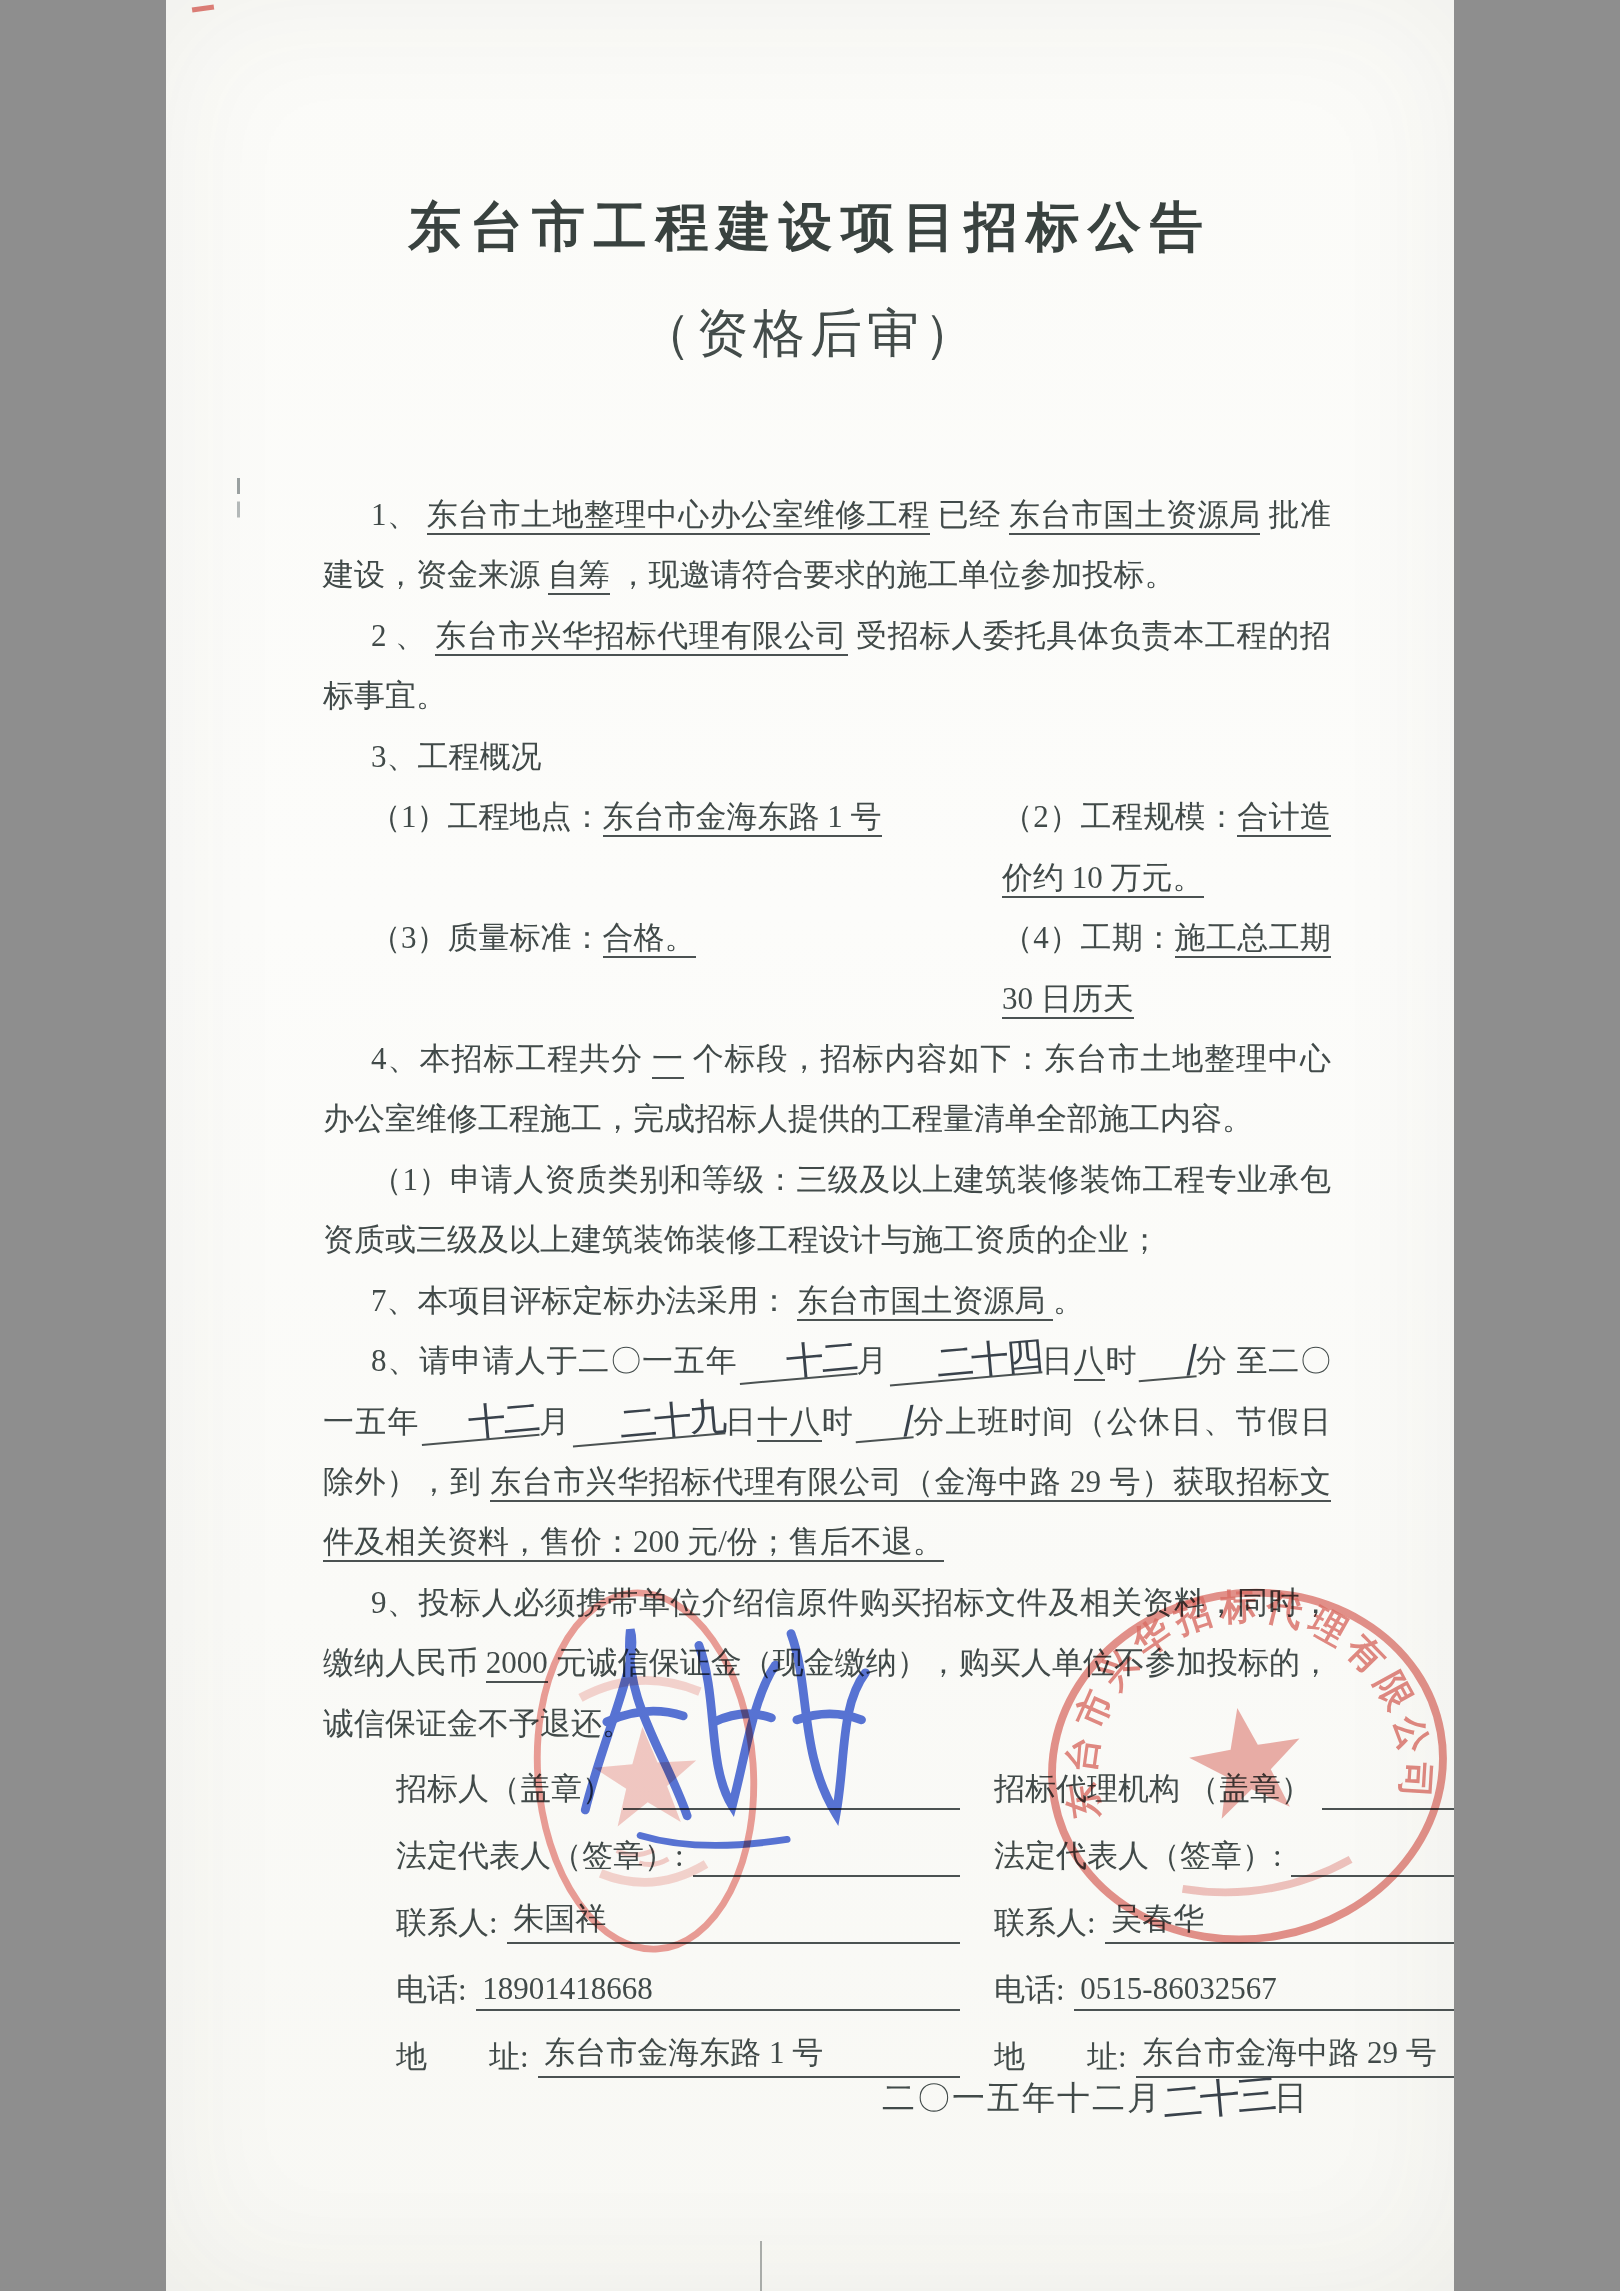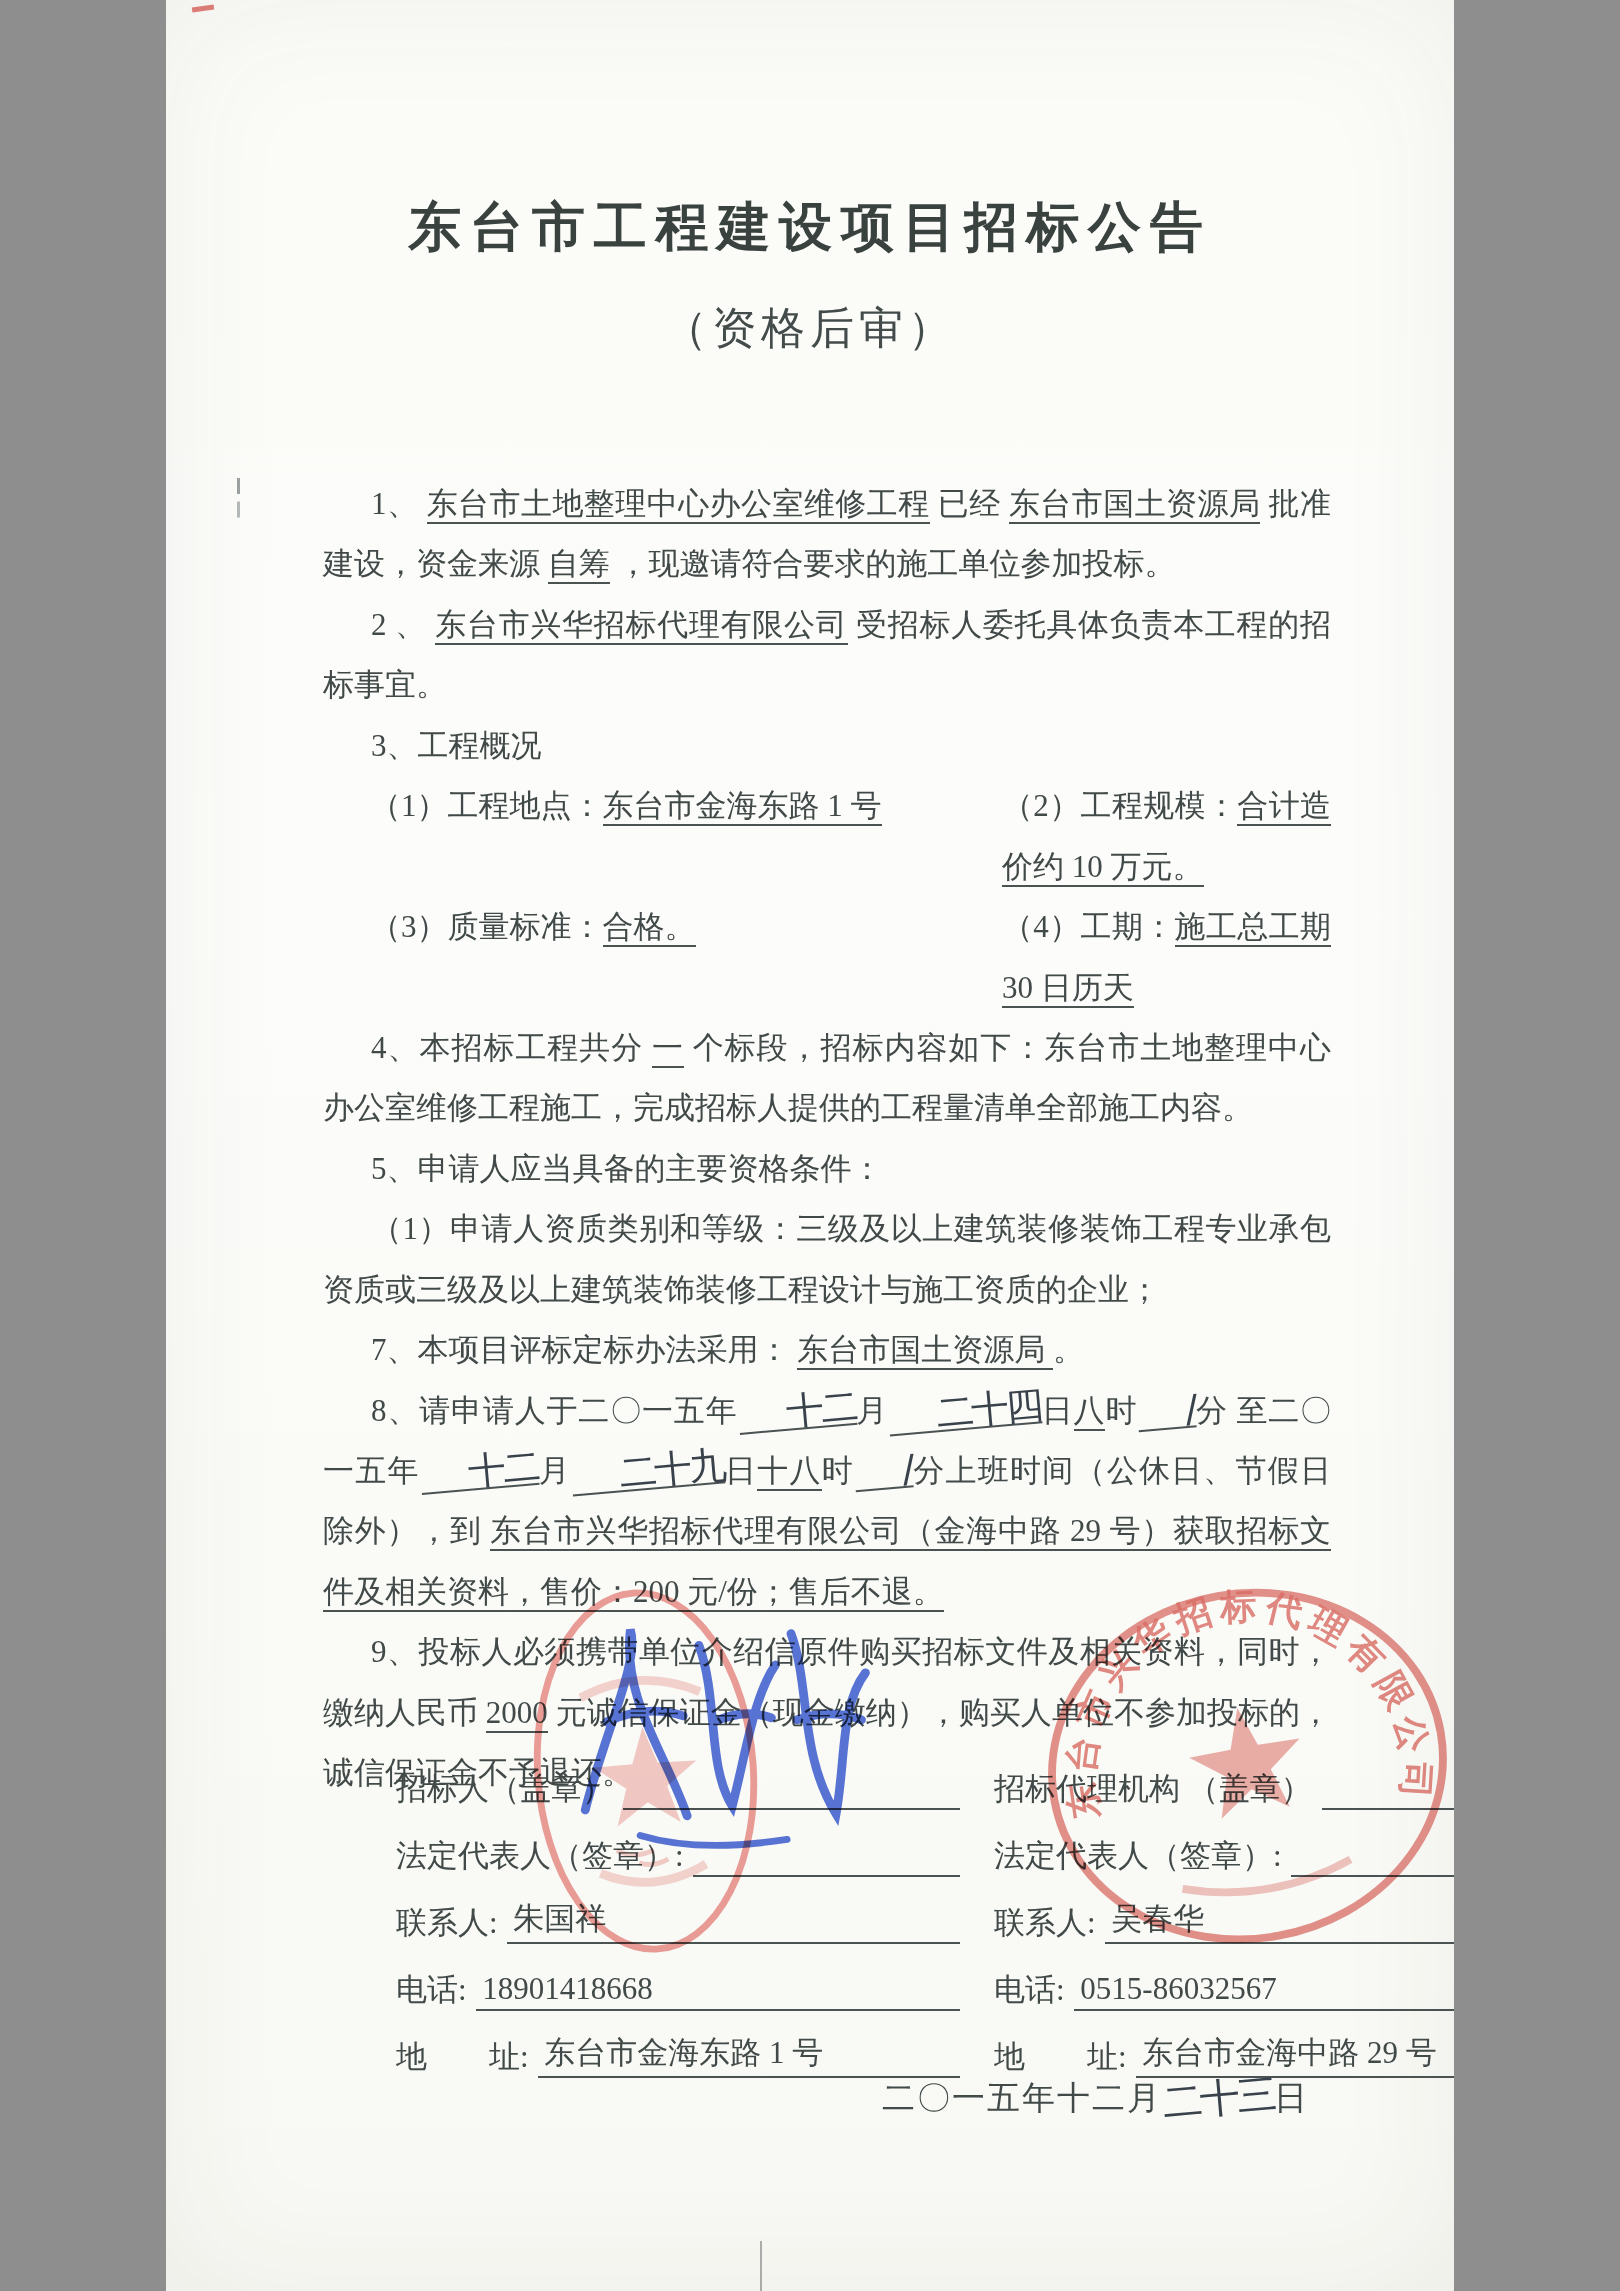--- a/index.html
+++ b/index.html
@@ -7,21 +7,21 @@
     position:relative; width:1288px; height:2292px; margin:0 auto;
     background:linear-gradient(180deg,#fbfbf8 0%, #fcfcfa 40%, #f8f8f4 100%);
     box-shadow: inset 0 0 137px rgba(60,60,55,0.06);
     font-family:"Liberation Serif","DejaVu Serif",serif;
     color:#3e4646; overflow:hidden;
   }
   .title {
     text-align:center; padding-top:192px; font-size:53px; font-weight:bold;
     letter-spacing:8.8px; color:#39423f;
   }
-  .subtitle { text-align:center; margin-top:35px; font-size:44px; letter-spacing:4.9px; color:#434c4a; }
+  .subtitle { text-align:center; margin-top:35px; font-size:52px; letter-spacing:4.9px; color:#434c4a; }
   .content {
     margin:116px 123px 0 157px; font-size:31px; line-height:1.95;
     text-align:justify; color:#414a49;
   }
   .para { margin:0; text-indent:1.55em; }
   .ov-row { display:flex; margin:0; }
   .ov-left { width:679px; padding-left:47px; box-sizing:border-box; }
   .ov-right { flex:1; }
   .u { border-bottom:2.5px solid #4b5252; padding-bottom:1px; }
   .hw {
@@ -65,21 +65,20 @@
     <div class="ov-row">
       <div class="ov-left"><span>（1）工程地点：</span><span class="u">东台市金海东路 1 号</span></div>
       <div class="ov-right"><span>（2）工程规模：</span><span class="u">合计造价约 10 万元。 </span></div>
     </div>
     <div class="ov-row">
       <div class="ov-left"><span>（3）质量标准：</span><span class="u">合格。 </span></div>
       <div class="ov-right"><span>（4）工期：</span><span class="u">施工总工期 30 日历天</span></div>
     </div>
 
     <p class="para"><span>4、本招标工程共分 </span><span class="u">一</span><span> 个标段，招标内容如下：东台市土地整理中心办公室维修工程施工，完成招标人提供的工程量清单全部施工内容。</span></p>
-    <p class="para"><span>5、申请人应当具备的主要资格条件：</span></p>
     <p class="para"><span>（1）申请人资质类别和等级：三级及以上建筑装修装饰工程专业承包资质或三级及以上建筑装饰装修工程设计与施工资质的企业；</span></p>
     <p class="para"><span>7、本项目评标定标办法采用： </span><span class="u"> 东台市国土资源局 </span><span> 。</span></p>
     <p class="para"><span>8、请申请人于二〇一五年</span><span class="hw u">十二</span><span>月</span><span class="hw u">二十四</span><span>日</span><span class="u">八</span><span>时</span><span class="hw u"> / </span><span>分 至二〇一五年</span><span class="hw u">十二</span><span>月</span><span class="hw u">二十九</span><span>日</span><span class="u">十八</span><span>时</span><span class="hw u"> / </span><span>分上班时间（公休日、节假日除外），到 </span><span class="u">东台市兴华招标代理有限公司（金海中路 29 号）获取招标文件及相关资料，售价：200 元/份；售后不退。 </span></p>
     <p class="para"><span>9、投标人必须携带单位介绍信原件购买招标文件及相关资料，同时，缴纳人民币 </span><span class="u">2000</span><span> 元诚信保证金（现金缴纳），购买人单位不参加投标的，诚信保证金不予退还。</span></p>
   </div>
 
   <div class="sig-section">
     <div class="sig-col-left">
       <div class="sig-row">
         <span class="sig-label">招标人（盖章）</span>

